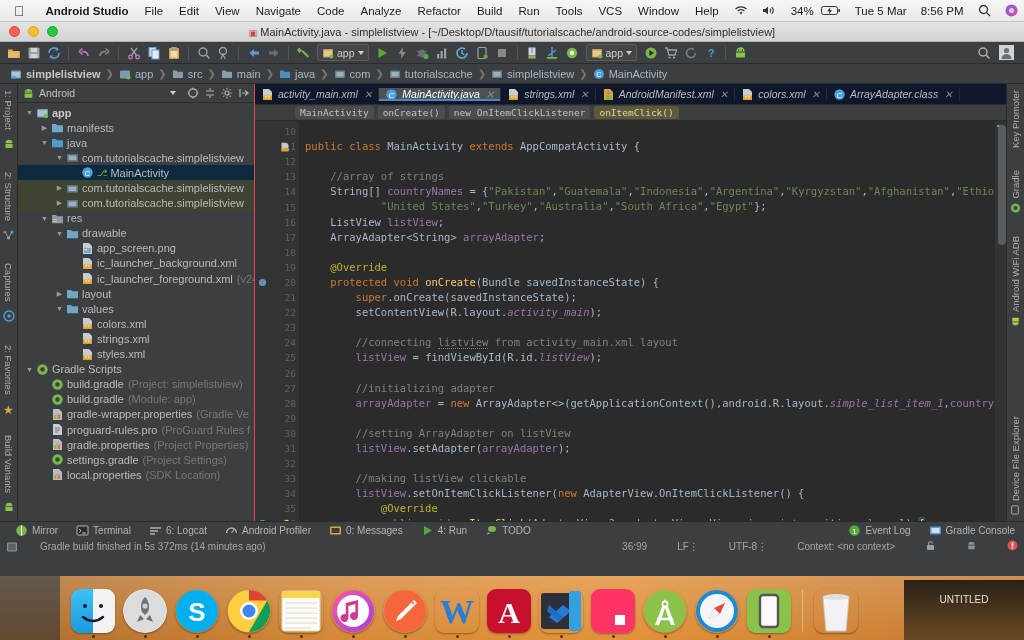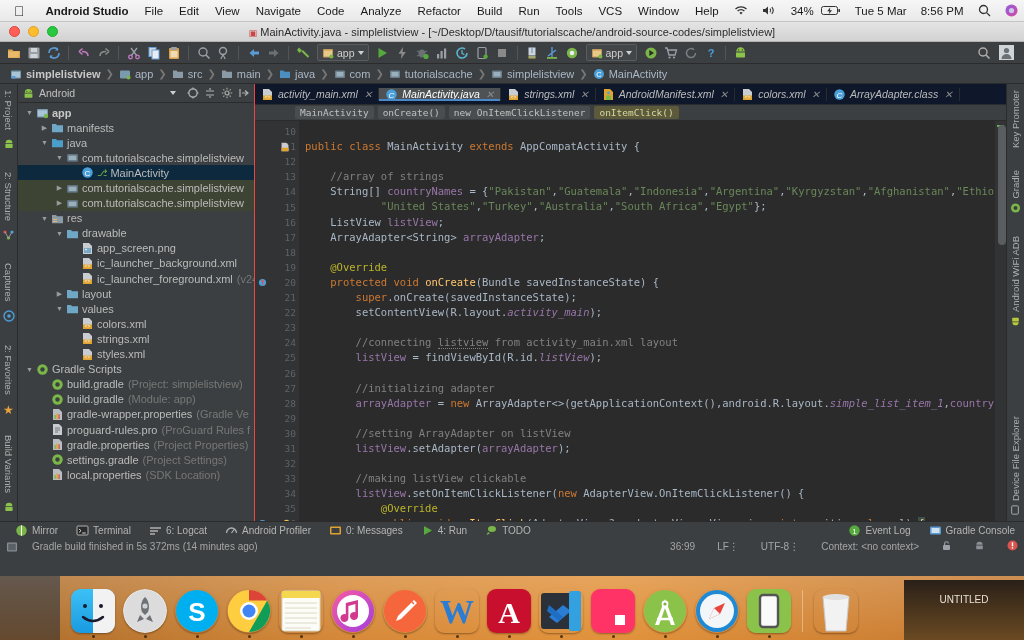--- a/index.html
+++ b/index.html
@@ -154,21 +154,21 @@
   .scrollthumb { position:absolute; right:0; width:8px; background:#5a5d5f; border-radius:4px; }
 
   
   .botbar {
     height:17px; background:#3c3f41; border-top:1px solid #2b2b2b;
     display:flex; align-items:center; font-size:10px; color:#b4b4b4; padding-left:6px; gap:0;
   }
   .bitem { display:flex; align-items:center; gap:4px; padding:0 9px; white-space:nowrap; }
   .statusbar {
     height:17px; background:#3c3f41; display:flex; align-items:center;
-    font-size:10px; color:#a5a5a5; padding:0 6px; gap:8px;
+    font-size:10px; color:#a5a5a5; padding:0 6px; gap:16px;
   }
   .statusbar .gap { flex:1; }
   .sitem { padding:0 7px; white-space:nowrap; }
 
   
   .desktop { position:absolute; top:576px; left:0; width:1024px; height:64px;
              background:linear-gradient(90deg,#a8641e,#d4822c 35%,#e08b2e 60%,#c06f22); overflow:hidden; }
   .dockbg { position:absolute; inset:0; background:linear-gradient(rgba(255,255,255,.22),rgba(255,255,255,.06)); }
   .dock { position:absolute; left:70px; bottom:2px; display:flex; align-items:flex-end; gap:6px; }
   .dock .slot { width:46px; display:flex; flex-direction:column; align-items:center; }

